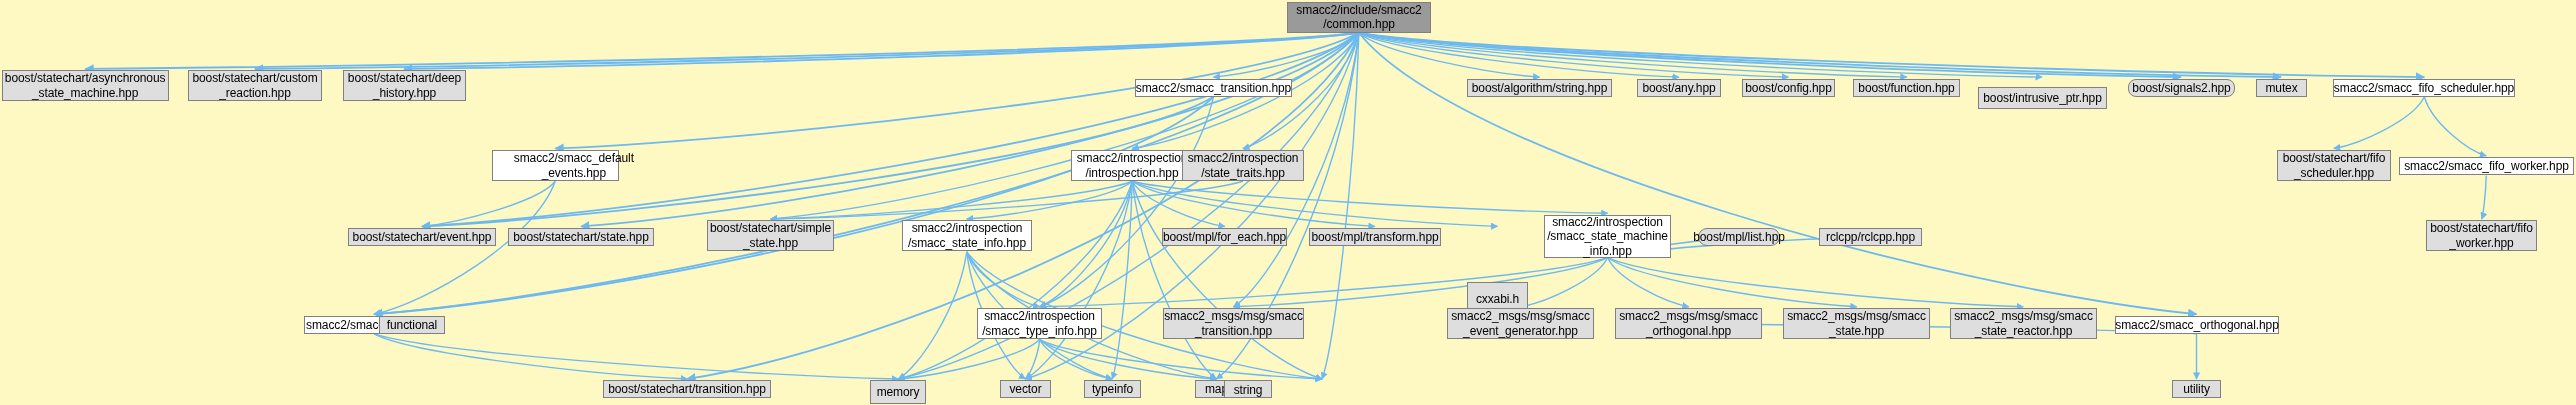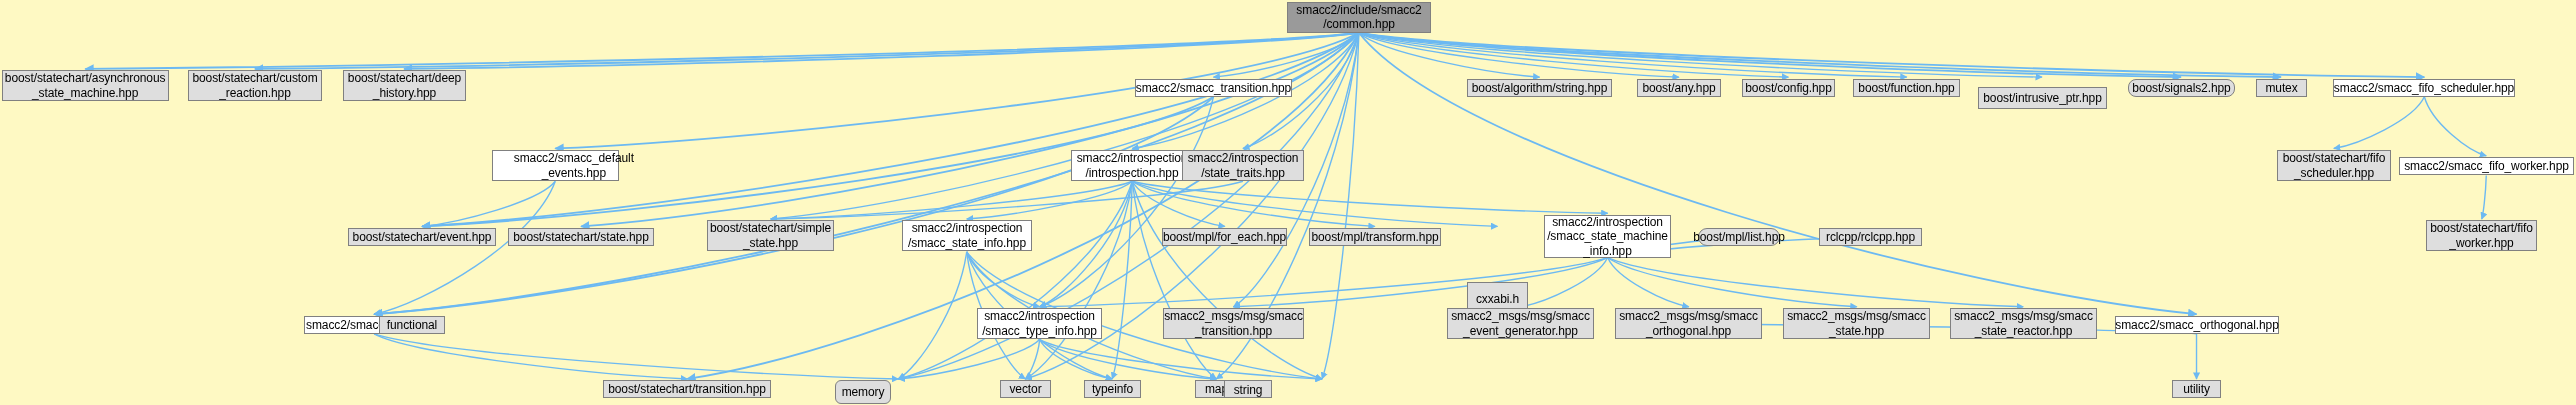--- a/index.html
+++ b/index.html
@@ -187,21 +187,21 @@
       <div class="node fill-gray" style="left: 1447px; top: 308px; width: 147px; height: 31px;"><span class="node-label">smacc2_msgs/msg/smacc
 _event_generator.hpp</span></div>
       <div class="node fill-gray" style="left: 1615px; top: 308px; width: 147px; height: 31px;"><span class="node-label">smacc2_msgs/msg/smacc
 _orthogonal.hpp</span></div>
       <div class="node fill-gray" style="left: 1783px; top: 308px; width: 147px; height: 31px;"><span class="node-label">smacc2_msgs/msg/smacc
 _state.hpp</span></div>
       <div class="node fill-gray" style="left: 1950px; top: 308px; width: 147px; height: 31px;"><span class="node-label">smacc2_msgs/msg/smacc
 _state_reactor.hpp</span></div>
       <div class="node fill-white" style="left: 2115px; top: 316px; width: 164px; height: 18px;"><span class="node-label">smacc2/smacc_orthogonal.hpp</span></div>
       <div class="node fill-gray" style="left: 603px; top: 380px; width: 168px; height: 18px;"><span class="node-label">boost/statechart/transition.hpp</span></div>
-      <div class="node fill-gray" style="left: 835px; top: 380px; width: 56px; height: 24px; border-radius: 6px;"><span class="node-label">memory</span></div>
+      <div class="node fill-gray" style="left: 870px; top: 380px; width: 56px; height: 24px;"><span class="node-label">memory</span></div>
       <div class="node fill-gray" style="left: 1000px; top: 380px; width: 51px; height: 18px;"><span class="node-label">vector</span></div>
       <div class="node fill-gray" style="left: 1084px; top: 380px; width: 57px; height: 18px;"><span class="node-label">typeinfo</span></div>
       <div class="node fill-gray" style="left: 1195px; top: 380px; width: 43px; height: 18px;"><span class="node-label">map</span></div>
       <div class="node fill-gray" style="left: 1224px; top: 380px; width: 48px; height: 18px; align-items: flex-end;"><span class="node-label">string</span></div>
       <div class="node fill-gray" style="left: 2172px; top: 380px; width: 49px; height: 18px;"><span class="node-label">utility</span></div>
     </div>
 </div>
 
 
 </body></html>

